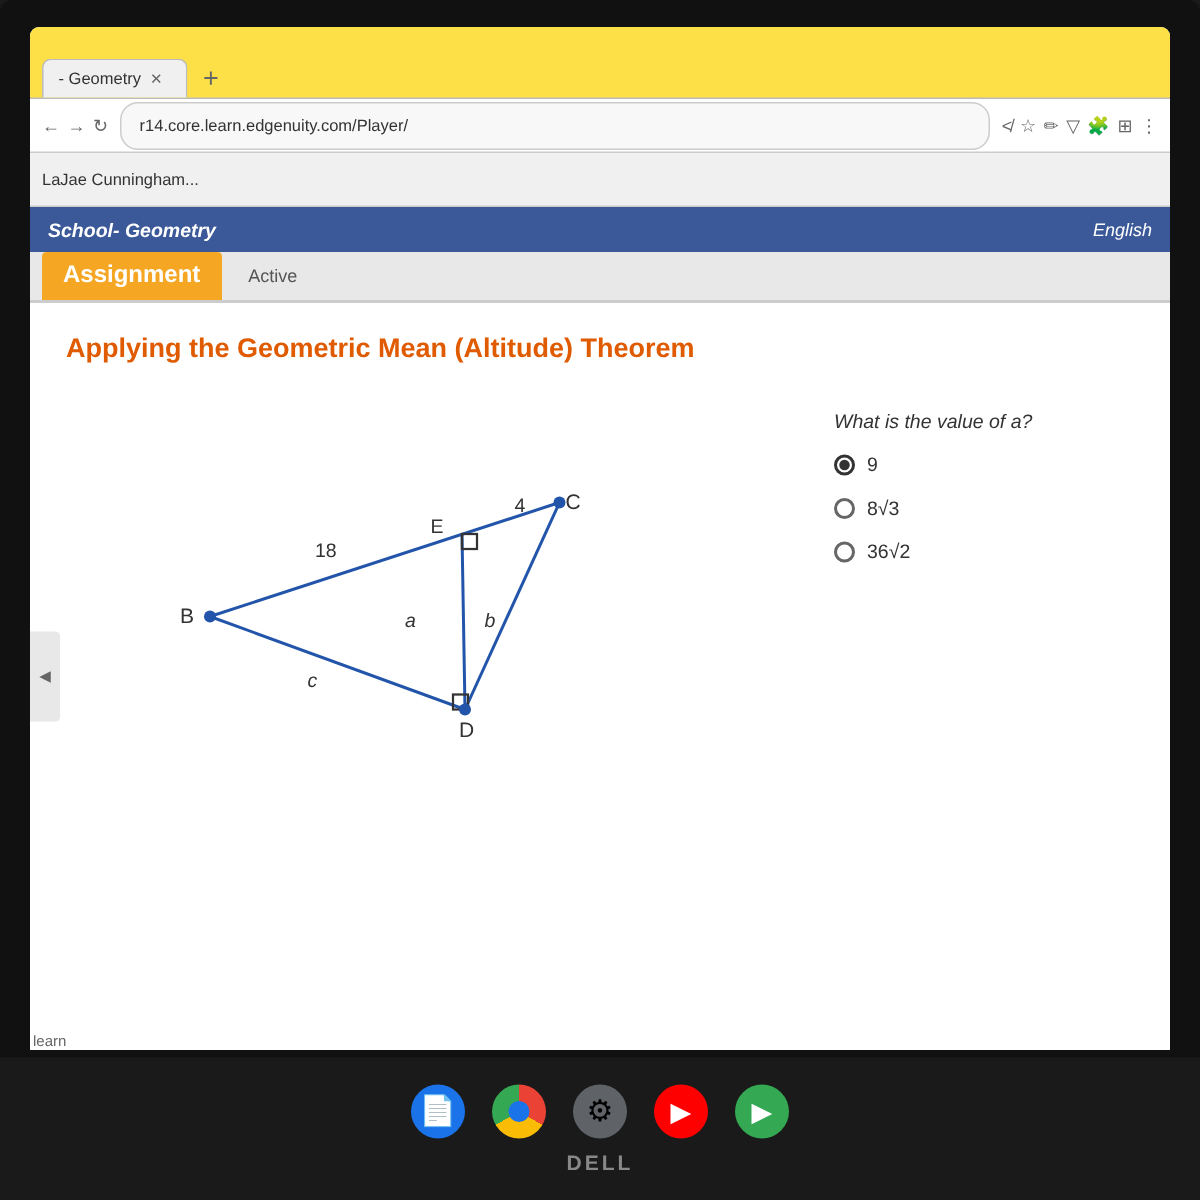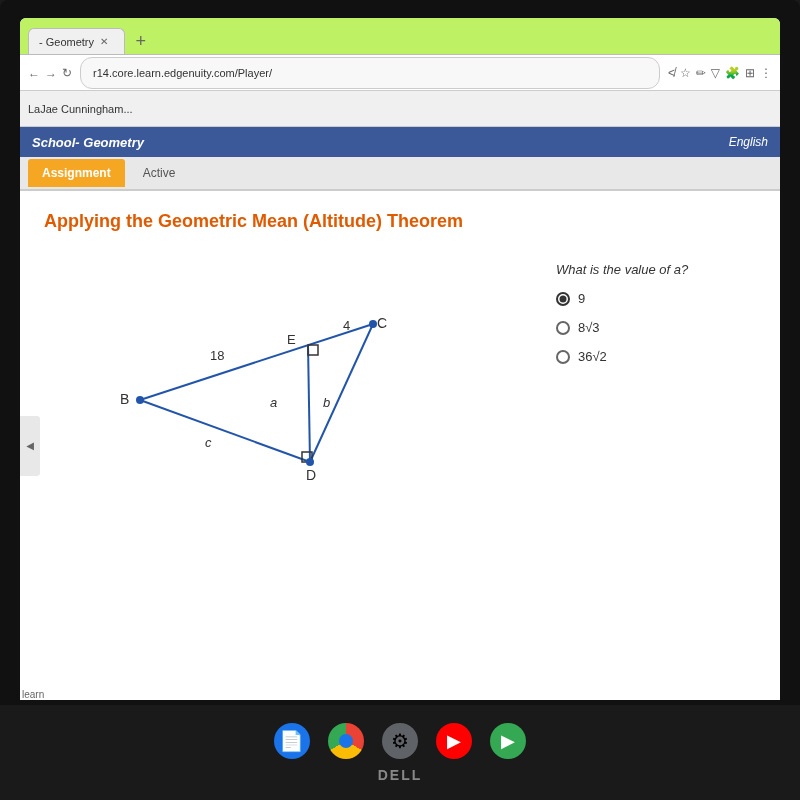--- a/index.html
+++ b/index.html
@@ -29,22 +29,22 @@
       bottom: 100px;
       background: #f0f0f0;
       border-radius: 6px 6px 0 0;
       overflow: hidden;
       display: flex;
       flex-direction: column;
     }
 
     
     .tab-bar {
-      background: #bef264;
-      height: 37px;
+      background: #fde047;
+      height: 48px;
       display: flex;
       align-items: flex-end;
       padding: 0 8px;
       border-bottom: 1px solid #bbb;
     }
     .tab {
       background: #f0f0f0;
       border-radius: 6px 6px 0 0;
       padding: 4px 16px 4px 10px;
       font-size: 11px;
@@ -140,21 +140,21 @@
       height: 34px;
       display: flex;
       align-items: center;
       padding: 0 8px;
       border-bottom: 2px solid #ccc;
     }
     .assignment-tab {
       background: #f5a623;
       color: #fff;
       padding: 7px 14px;
-      font-size: 12px;
+      font-size: 16px;
       font-weight: bold;
       border-radius: 3px 3px 0 0;
       margin-right: 4px;
     }
     .active-tab {
       background: transparent;
       color: #555;
       padding: 5px 14px;
       font-size: 12px;
     }

